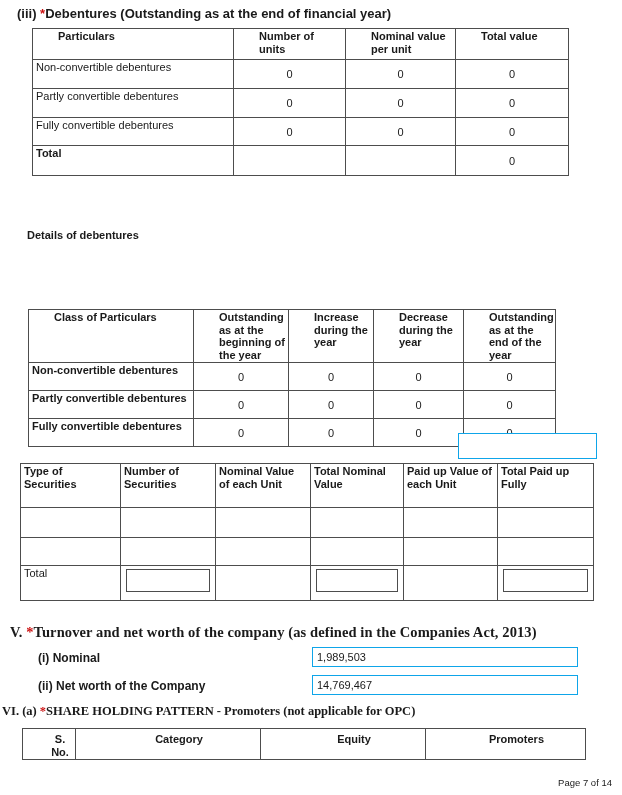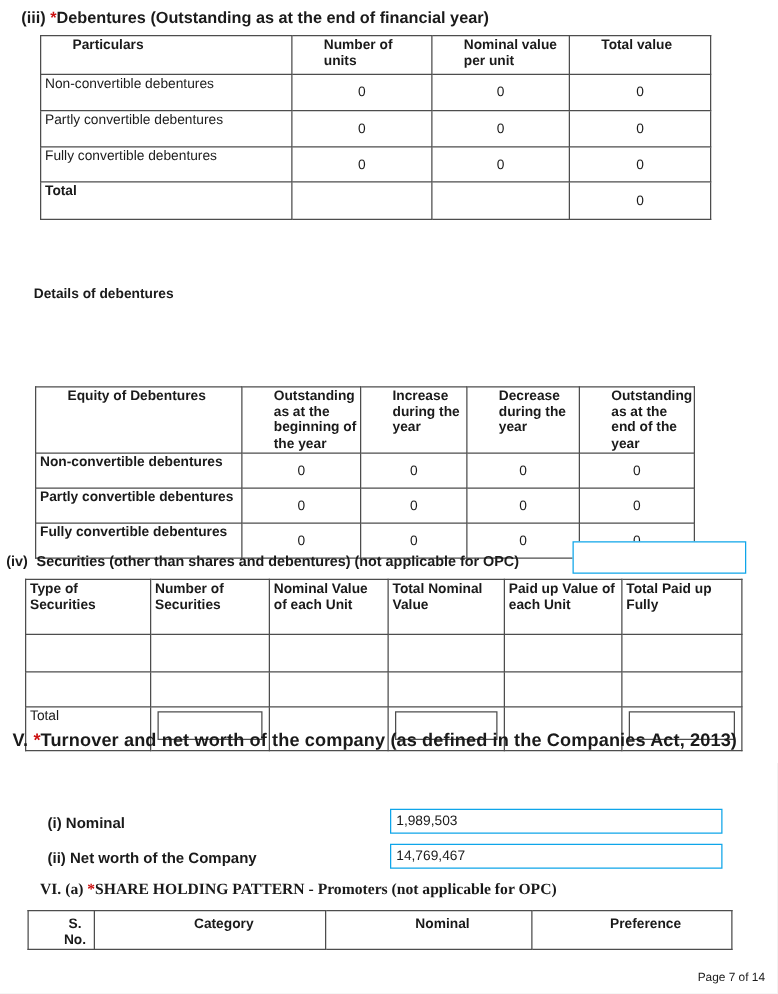--- a/index.html
+++ b/index.html
@@ -90,21 +90,21 @@
   <table style="left:28px; top:309px; width:527px;">
     <colgroup>
         <col style="width:165px">
         <col style="width:95px">
         <col style="width:85px">
         <col style="width:90px">
         <col style="width:92px">
       </colgroup>
     <tbody>
         <tr style="height:38px">
-      <td class="hd">Equity of Debentures</td>
+      <td class="hd">Class of Particulars</td>
       <td class="hd">Outstanding as at the beginning of the year</td>
       <td class="hd">Increase during the year</td>
       <td class="hd">Decrease during the year</td>
       <td class="hd">Outstanding as at the end of the year</td>
     </tr>
     <tr style="height:28px">
       <td class="lbl-b">Non-convertible debentures</td>
       <td class="val">0</td>
       <td class="val">0</td>
       <td class="val">0</td>
@@ -122,23 +122,20 @@
       <td class="val">0</td>
       <td class="val">0</td>
       <td class="val">0</td>
       <td class="val">0</td>
     </tr>
   </tbody>
     </table>
 
   <input class="abs inputbox" style="left: 458px; top: 433px; width: 139px; height: 26px;" readonly="" value="">
 
-  <div class="abs h-sub" style="left:5px; top:444px;">
-    <span style="margin-right:7px;">(iv)</span><span>Securities (other than shares and debentures) (not applicable for OPC)</span>
-  </div>
 
   <table style="left:20px; top:463px; width:573px;">
     <colgroup>
         <col style="width:100px">
         <col style="width:95px">
         <col style="width:95px">
         <col style="width:93px">
         <col style="width:94px">
         <col style="width:96px">
       </colgroup>
@@ -177,46 +174,46 @@
         <input class="cell-input" readonly="" value="" style="">
       </td>
       <td></td>
       <td>
         <input class="cell-input" readonly="" value="" style="">
       </td>
     </tr>
   </tbody>
     </table>
 
-  <div class="abs h-big" style="left:10px; top:585px;">
+  <div class="abs h-big" style="left:10px; top:624px;font-family:Liberation Serif, serif;">
     <span>V. </span><span class="star">*</span><span>Turnover and net worth of the company (as defined in the Companies Act, 2013)</span>
   </div>
 
   <div class="abs lbl-bold" style="left:38px; top:651px;">(i) Nominal</div>
   <input class="abs inputbox" style="left: 312px; top: 647px; width: 266px; height: 20px;" readonly="" value="1,989,503">
 
   <div class="abs lbl-bold" style="left:38px; top:679px;">(ii) Net worth of the Company</div>
   <input class="abs inputbox" style="left: 312px; top: 675px; width: 266px; height: 20px;" readonly="" value="14,769,467">
 
-  <div class="abs h-serif" style="left:32px; top:704px;">
+  <div class="abs h-serif" style="left:2px; top:704px;">
     <span>VI. (a) </span><span class="star">*</span><span>SHARE HOLDING PATTERN - Promoters (not applicable for OPC)</span>
   </div>
 
   <table style="left:22px; top:728px; width:563px;">
     <colgroup>
         <col style="width:53px">
         <col style="width:185px">
         <col style="width:165px">
         <col style="width:160px">
       </colgroup>
     <tbody>
         <tr style="height:30px">
       <td class="hd c" style="padding-top:4px;">S. No.</td>
       <td class="hd c" style="padding-top:4px;">Category</td>
-      <td class="hd c" style="padding-top:4px;">Nominal</td>
-      <td class="hd c" style="padding-top:4px;">Preference</td>
+      <td class="hd c" style="padding-top:4px;">Equity</td>
+      <td class="hd c" style="padding-top:4px;">Promoters</td>
     </tr>
   </tbody>
     </table>
 
   <div class="abs footer" style="right:10px; top:777px;">Page 7 of 14</div>
 
 </div>
 
 </body></html>

